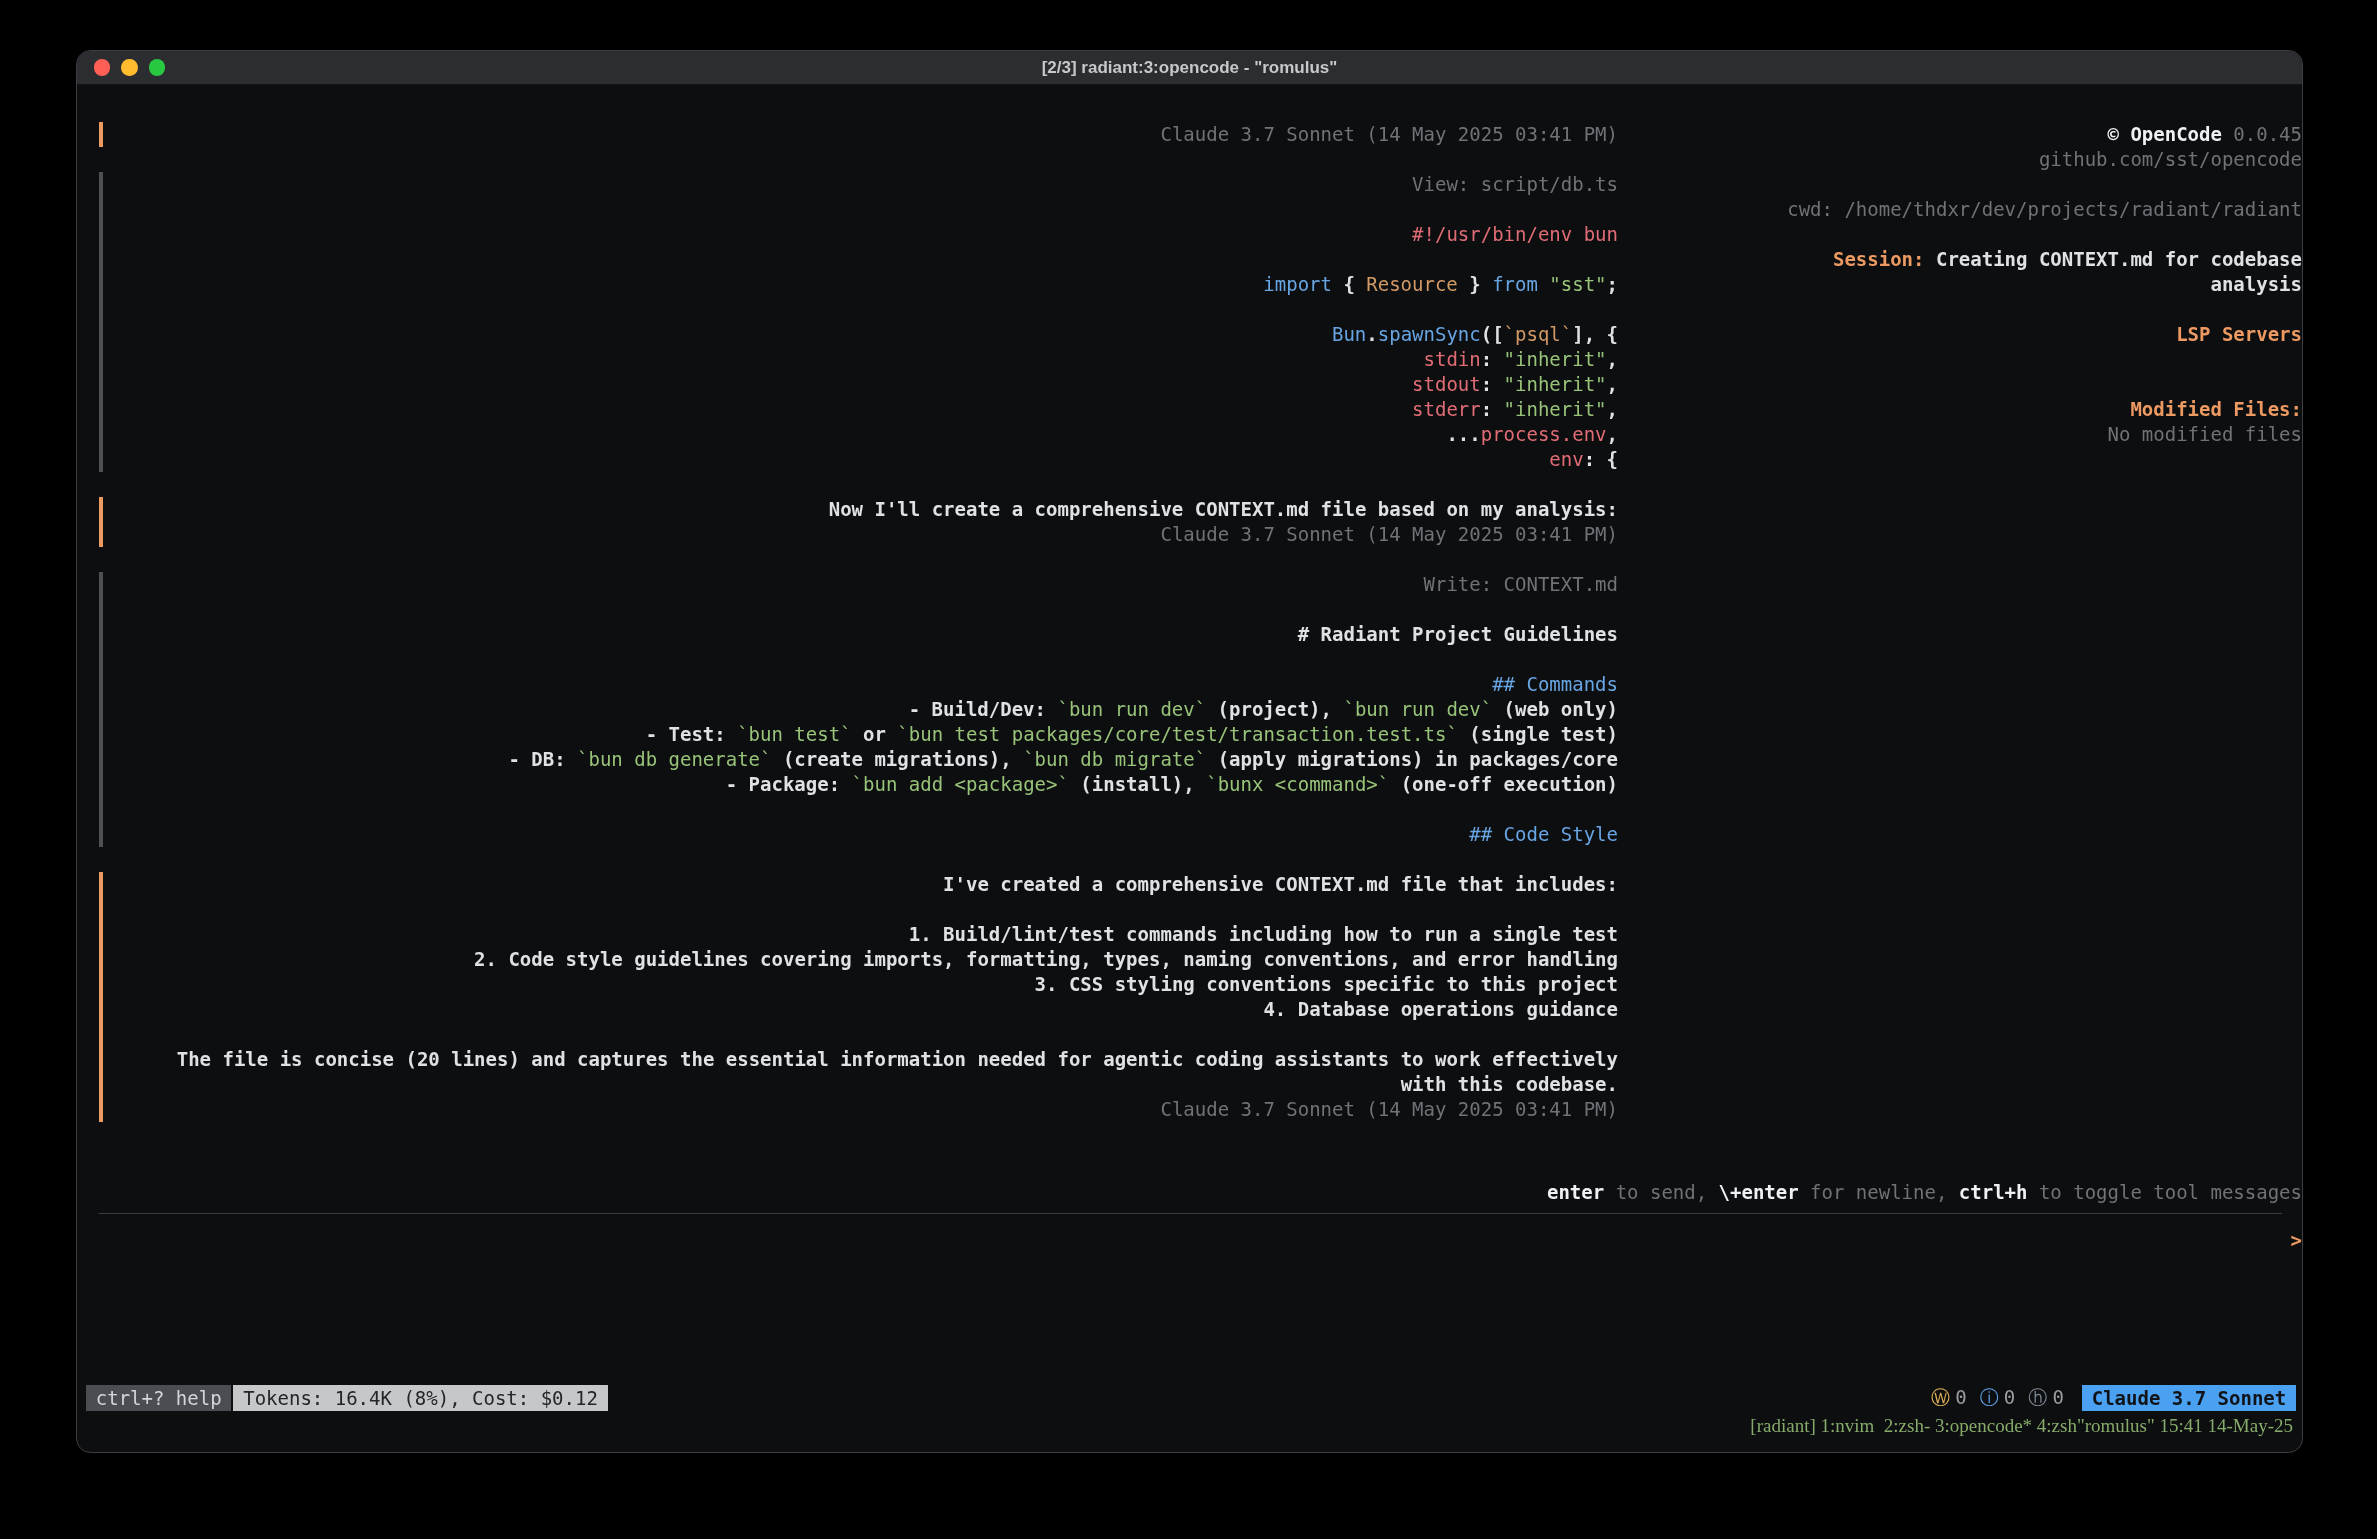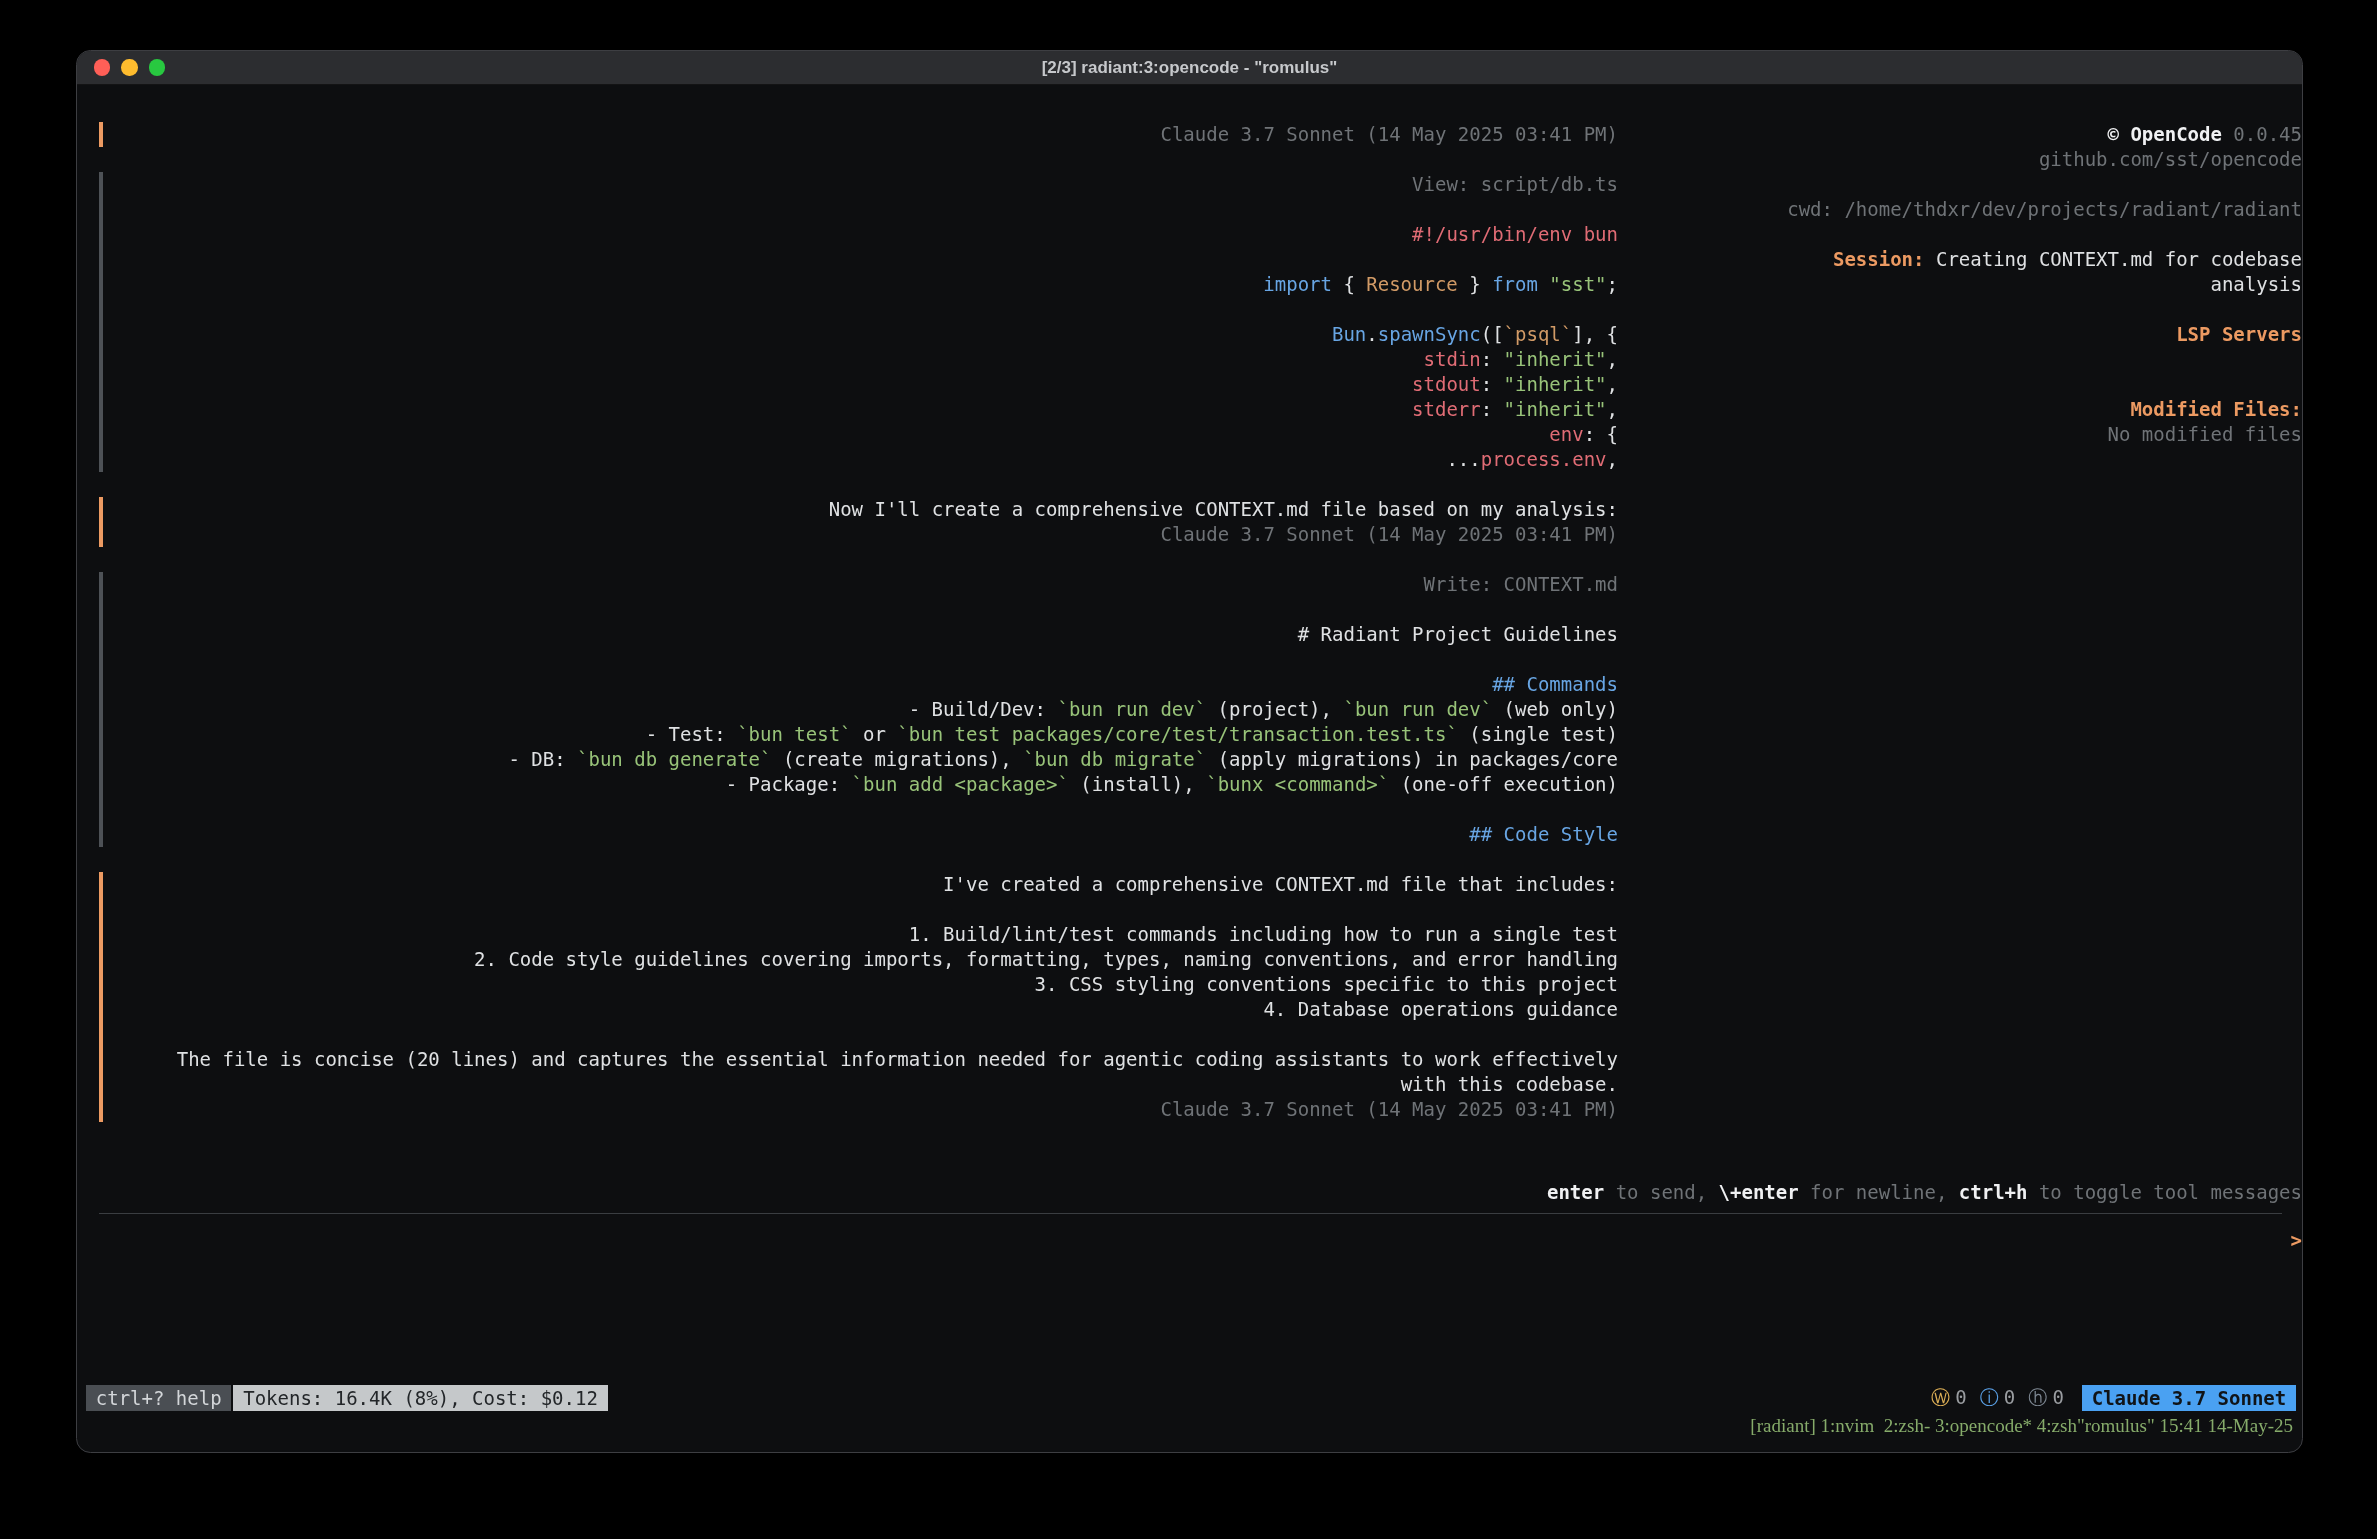--- a/index.html
+++ b/index.html
@@ -35,21 +35,21 @@
   .chat { flex:1; min-width:0; padding-left:21.5px; }
   .sidebar { width:684px; flex:0 0 auto; }
 
   .block { border-left:4.6px solid transparent; padding-left:18px; margin-bottom:25px; }
   .accent-orange { border-left-color:var(--orange); }
   .accent-gray { border-left-color:var(--gray_bar); }
 
   .line { white-space:pre; min-height:25px; }
 
   .c-muted  { color:var(--muted); }
-  .c-text   { color:var(--text); }
+  .c-text   { color:var(--text);font-weight:bold; }
   .c-orangeb{ color:var(--orange); font-weight:bold; }
   .c-blue   { color:var(--blue); }
   .c-green  { color:var(--green); }
   .c-red    { color:var(--red); }
   .c-str    { color:var(--string); }
   .c-bold   { color:#f0f1f3; font-weight:bold; }
 
   .helpbar { padding-left:23px; margin-top:33px; flex:0 0 auto; }
   .divider { height:1.3px; background:#3a3d41; margin:7.8px 19.6px 0 21.5px; flex:0 0 auto; }
   .promptline { padding-left:23px; margin-top:14.4px; flex:0 0 auto; }
@@ -99,22 +99,22 @@
             <div class="line"><span class="c-muted">View: script/db.ts</span></div>
             <div class="line">&nbsp;</div>
             <div class="line"><span class="c-red">  #!/usr/bin/env bun</span></div>
             <div class="line">&nbsp;</div>
             <div class="line"><span class="c-text">  </span><span class="c-blue">import</span><span class="c-text"> { </span><span class="c-str">Resource</span><span class="c-text"> } </span><span class="c-blue">from</span><span class="c-text"> </span><span class="c-green">"sst"</span><span class="c-text">;</span></div>
             <div class="line">&nbsp;</div>
             <div class="line"><span class="c-text">  </span><span class="c-blue">Bun</span><span class="c-text">.</span><span class="c-blue">spawnSync</span><span class="c-text">([</span><span class="c-str">`psql`</span><span class="c-text">], {</span></div>
             <div class="line"><span class="c-text">    </span><span class="c-red">stdin</span><span class="c-text">: </span><span class="c-green">"inherit"</span><span class="c-text">,</span></div>
             <div class="line"><span class="c-text">    </span><span class="c-red">stdout</span><span class="c-text">: </span><span class="c-green">"inherit"</span><span class="c-text">,</span></div>
             <div class="line"><span class="c-text">    </span><span class="c-red">stderr</span><span class="c-text">: </span><span class="c-green">"inherit"</span><span class="c-text">,</span></div>
+            <div class="line"><span class="c-text">      ...</span><span class="c-red">process.env</span><span class="c-text">,</span></div>
             <div class="line"><span class="c-text">    </span><span class="c-red">env</span><span class="c-text">: {</span></div>
-            <div class="line"><span class="c-text">      ...</span><span class="c-red">process.env</span><span class="c-text">,</span></div>
           </div>
           <div class="block accent-orange">
             <div class="line"><span class="c-text">Now I'll create a comprehensive CONTEXT.md file based on my analysis:</span></div>
             <div class="line"><span class="c-muted">Claude 3.7 Sonnet (14 May 2025 03:41 PM)</span></div>
           </div>
           <div class="block accent-gray">
             <div class="line"><span class="c-muted">Write: CONTEXT.md</span></div>
             <div class="line">&nbsp;</div>
             <div class="line"><span class="c-text">  # Radiant Project Guidelines</span></div>
             <div class="line">&nbsp;</div>

